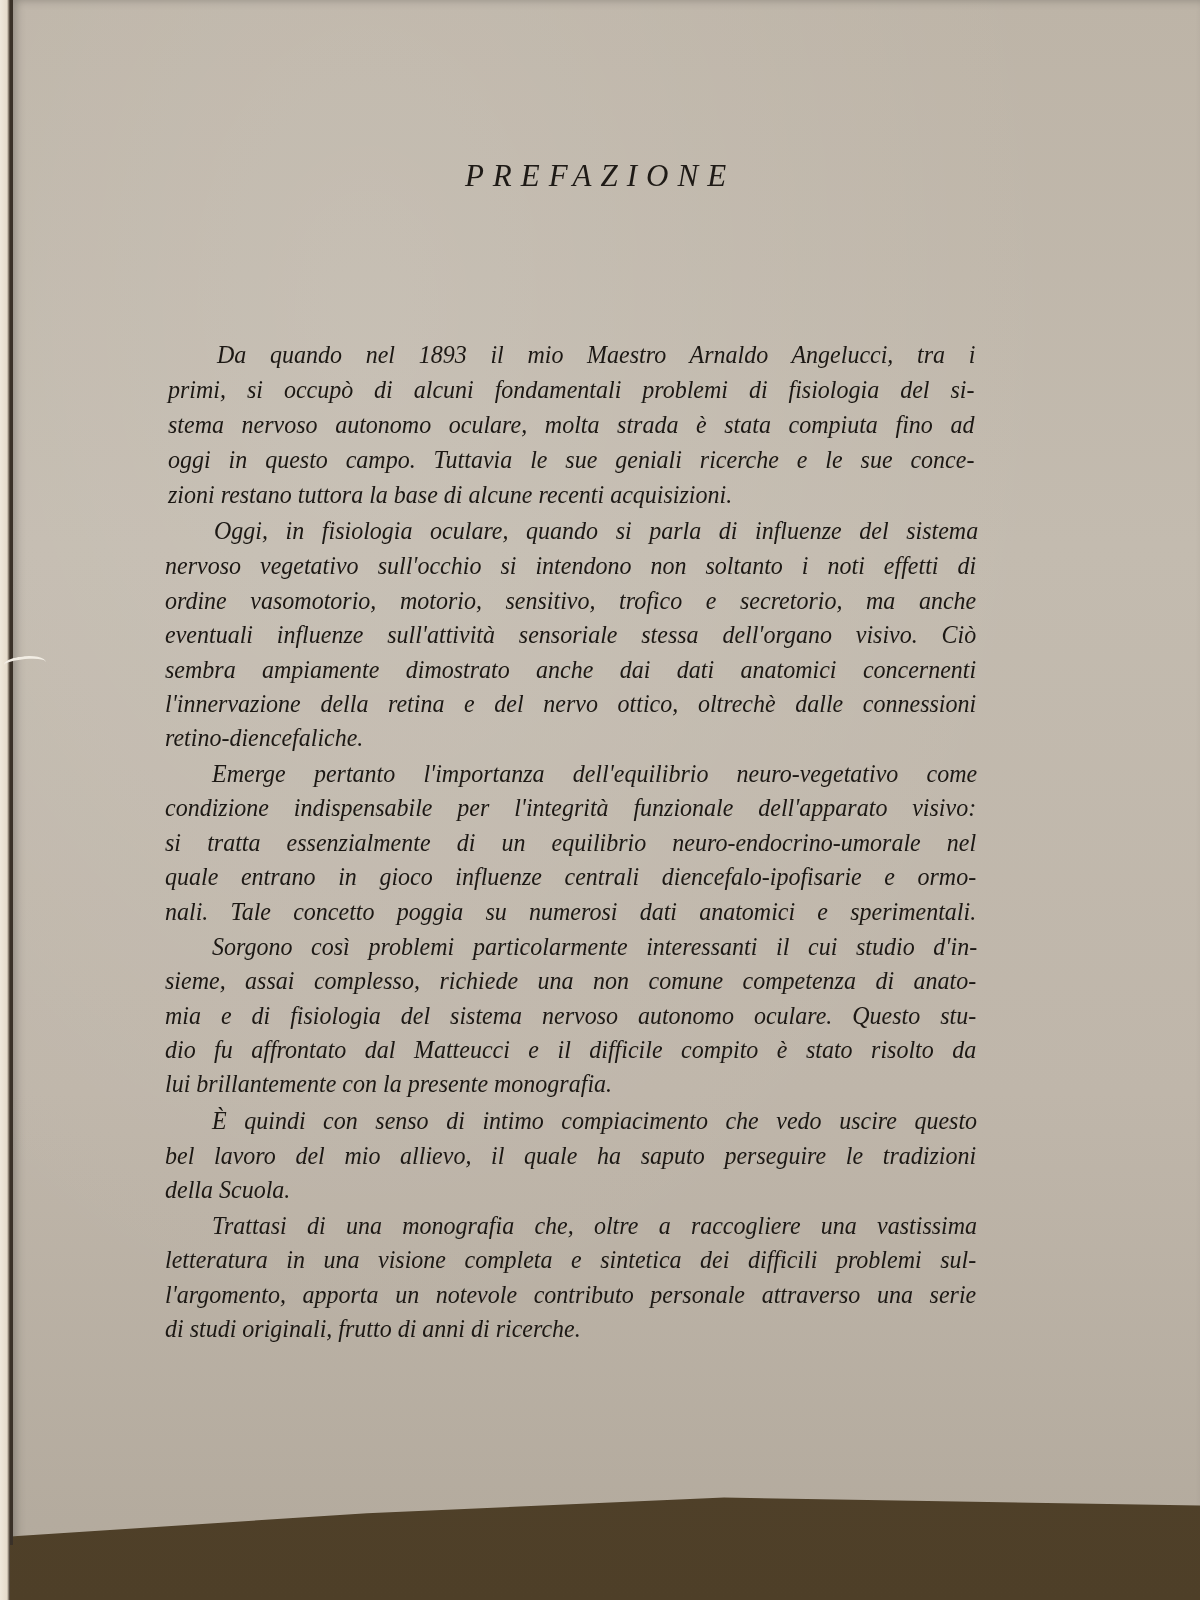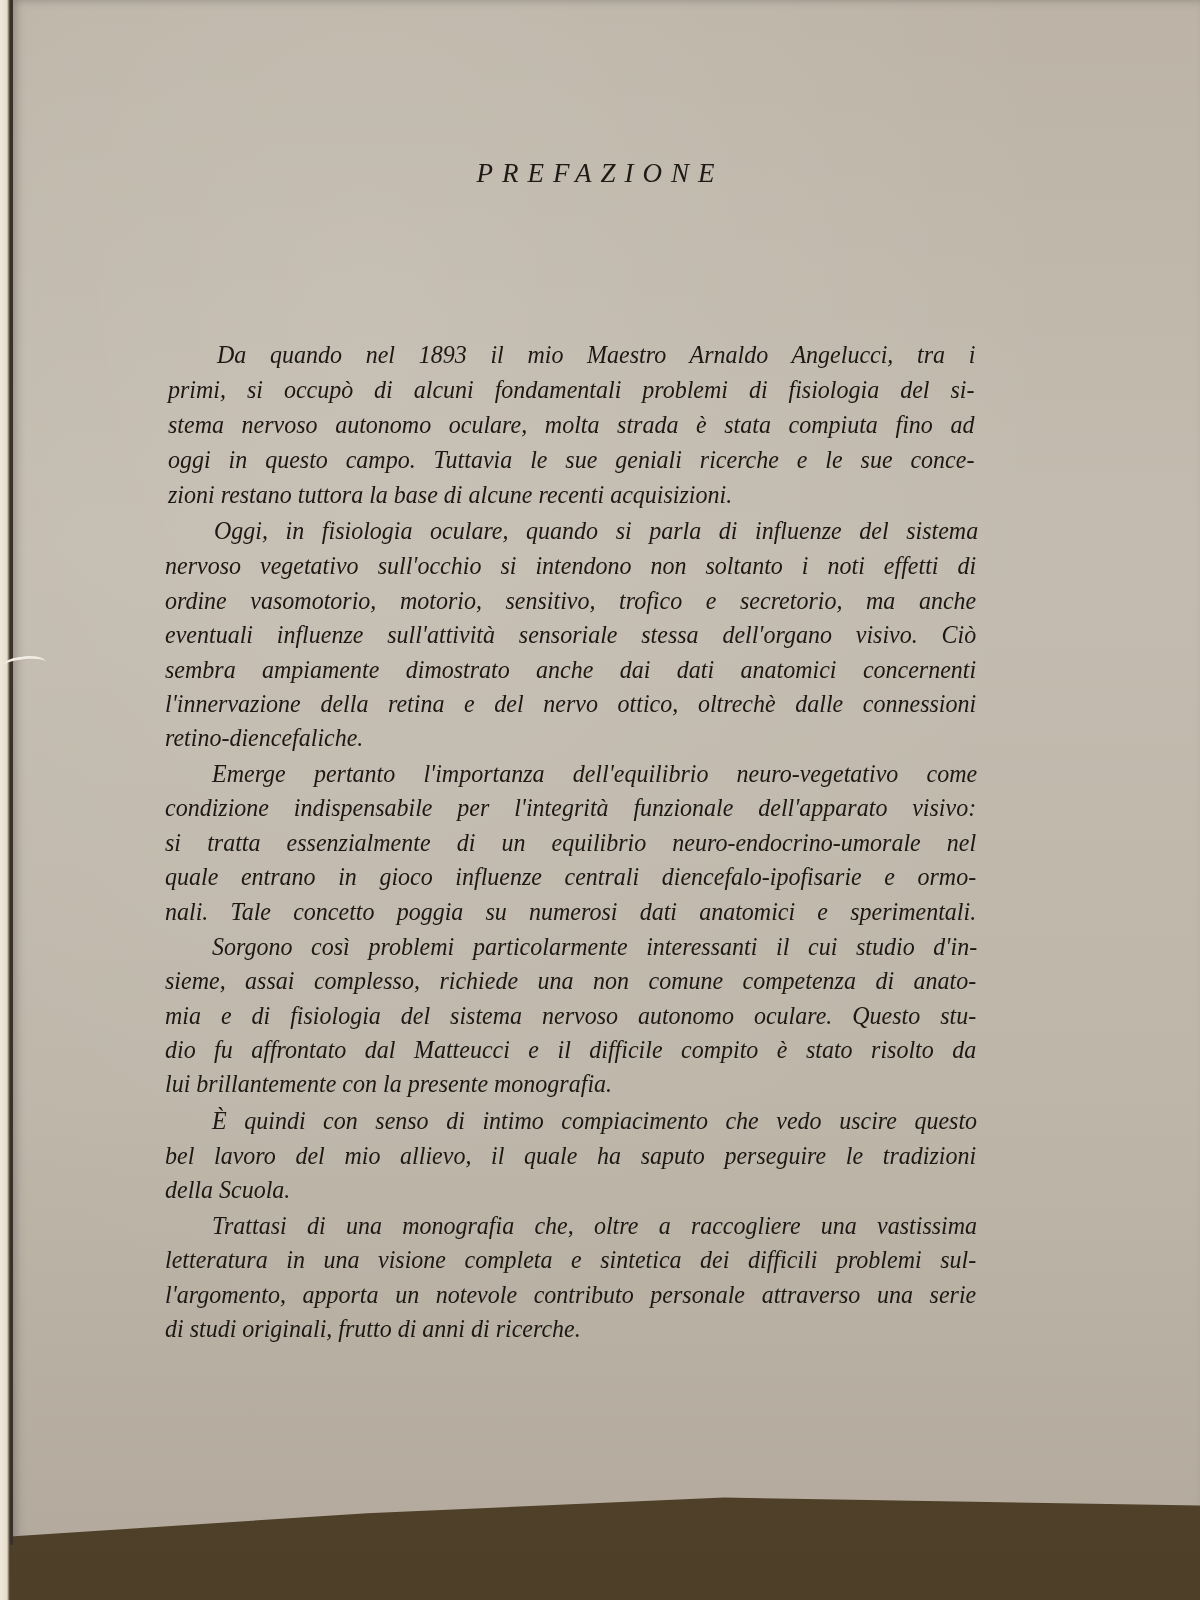--- a/index.html
+++ b/index.html
@@ -49,21 +49,21 @@
       transform: rotate(-8deg);
     }
     .title {
       position: absolute;
       top: 158px;
       left: 0;
       width: 1200px;
       text-align: center;
       font-family: "Liberation Serif", "DejaVu Serif", serif;
       font-style: italic;
-      font-size: 27px;
+      font-size: 31px;
       letter-spacing: 9px;
       color: #1e1a16;
     }
     .line {
       position: absolute;
       font-family: "Liberation Serif", "DejaVu Serif", serif;
       font-style: italic;
       font-size: 25px;
       color: #1c1814;
       white-space: nowrap;

